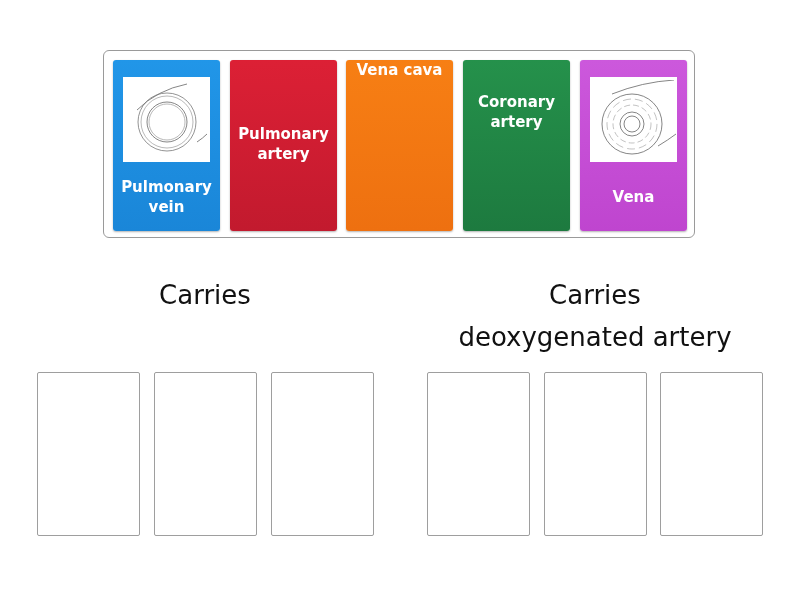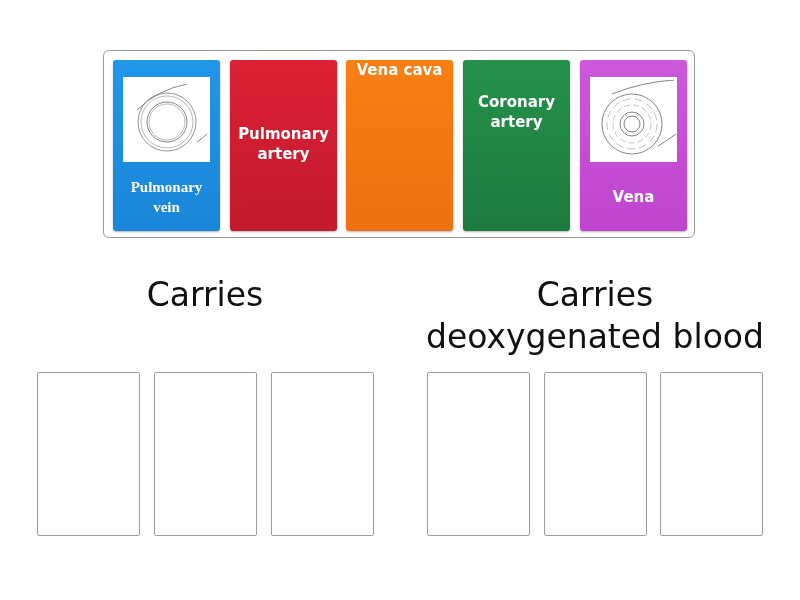--- a/index.html
+++ b/index.html
@@ -3,29 +3,29 @@
 <meta charset="utf-8">
 <style>
   html, body { margin:0; padding:0; background:#ffffff; }
   body { width:800px; height:600px; position:relative; overflow:hidden; font-family:"DejaVu Sans", "Liberation Sans", sans-serif; }
   .tray { position:absolute; left:103px; top:50px; width:592px; height:188px; border:1px solid #9a9a9a; border-radius:6px; background:#fff; box-sizing:border-box; }
   .card { position:absolute; top:60px; width:107px; height:171px; border-radius:3px; box-shadow:0 1px 2px rgba(0,0,0,0.3); display:flex; flex-direction:column; align-items:center; justify-content:center; color:#fff; font-weight:bold; font-size:15px; text-align:center; line-height:20px; cursor:grab; box-sizing:border-box; }
   .card .label { padding:0 6px; }
   .card.with-img { justify-content:flex-start; }
   .card .imgbox { margin-top:17px; width:87px; height:85px; background:#fff; display:flex; align-items:center; justify-content:center; }
   .card.with-img .label { flex:1; display:flex; align-items:center; justify-content:center; }
-  .heading { position:absolute; top:274px; text-align:center; font-size:33px; line-height:42px; color:#111; font-weight:normal; }
+  .heading { position:absolute; top:274px; text-align:center; font-size:26px; line-height:42px; color:#111; font-weight:normal; }
   .drop { position:absolute; top:372px; width:103px; height:164px; border:1px solid #9e9e9e; border-radius:2px; box-sizing:border-box; background:#fff; }
 </style>
 </head>
 <body>
 
 <div class="tray"></div>
 
-<div class="card with-img" style="left:113px;background:linear-gradient(#2196e8,#1a86d8);font-family:Liberation Serif, serif;">
+<div class="card with-img" style="left:113px;background:linear-gradient(#2196e8,#1a86d8);">
   <div class="imgbox">
     <svg width="80" height="80" viewBox="0 0 80 80">
       <path d="M10 30 Q30 10 60 4" stroke="#666" fill="none" stroke-width="0.8"></path>
       <path d="M70 62 Q76 58 80 54" stroke="#666" fill="none" stroke-width="0.8"></path>
       <circle cx="40" cy="42" r="29" stroke="#777" fill="none" stroke-width="0.8"></circle>
       <circle cx="40" cy="42" r="26" stroke="#888" fill="none" stroke-width="0.6"></circle>
       <circle cx="40" cy="42" r="20" stroke="#666" fill="none" stroke-width="0.8"></circle>
       <circle cx="40" cy="42" r="18" stroke="#888" fill="none" stroke-width="0.6"></circle>
     </svg>
   </div>
@@ -57,21 +57,21 @@
     </svg>
   </div>
   <div class="label">Vena</div>
 </div>
 
 <div class="heading" style="left:20px;width:370px;">
   <div>Carries</div>
 </div>
 <div class="heading" style="left:410px;width:370px;">
   <div>Carries</div>
-  <div>deoxygenated blood</div>
+  <div>deoxygenated artery</div>
 </div>
 
 <div class="drop" style="left:37px;"></div>
 <div class="drop" style="left:154px;"></div>
 <div class="drop" style="left:271px;"></div>
 <div class="drop" style="left:427px;"></div>
 <div class="drop" style="left:544px;"></div>
 <div class="drop" style="left:660px;"></div>
 
 </body></html>

